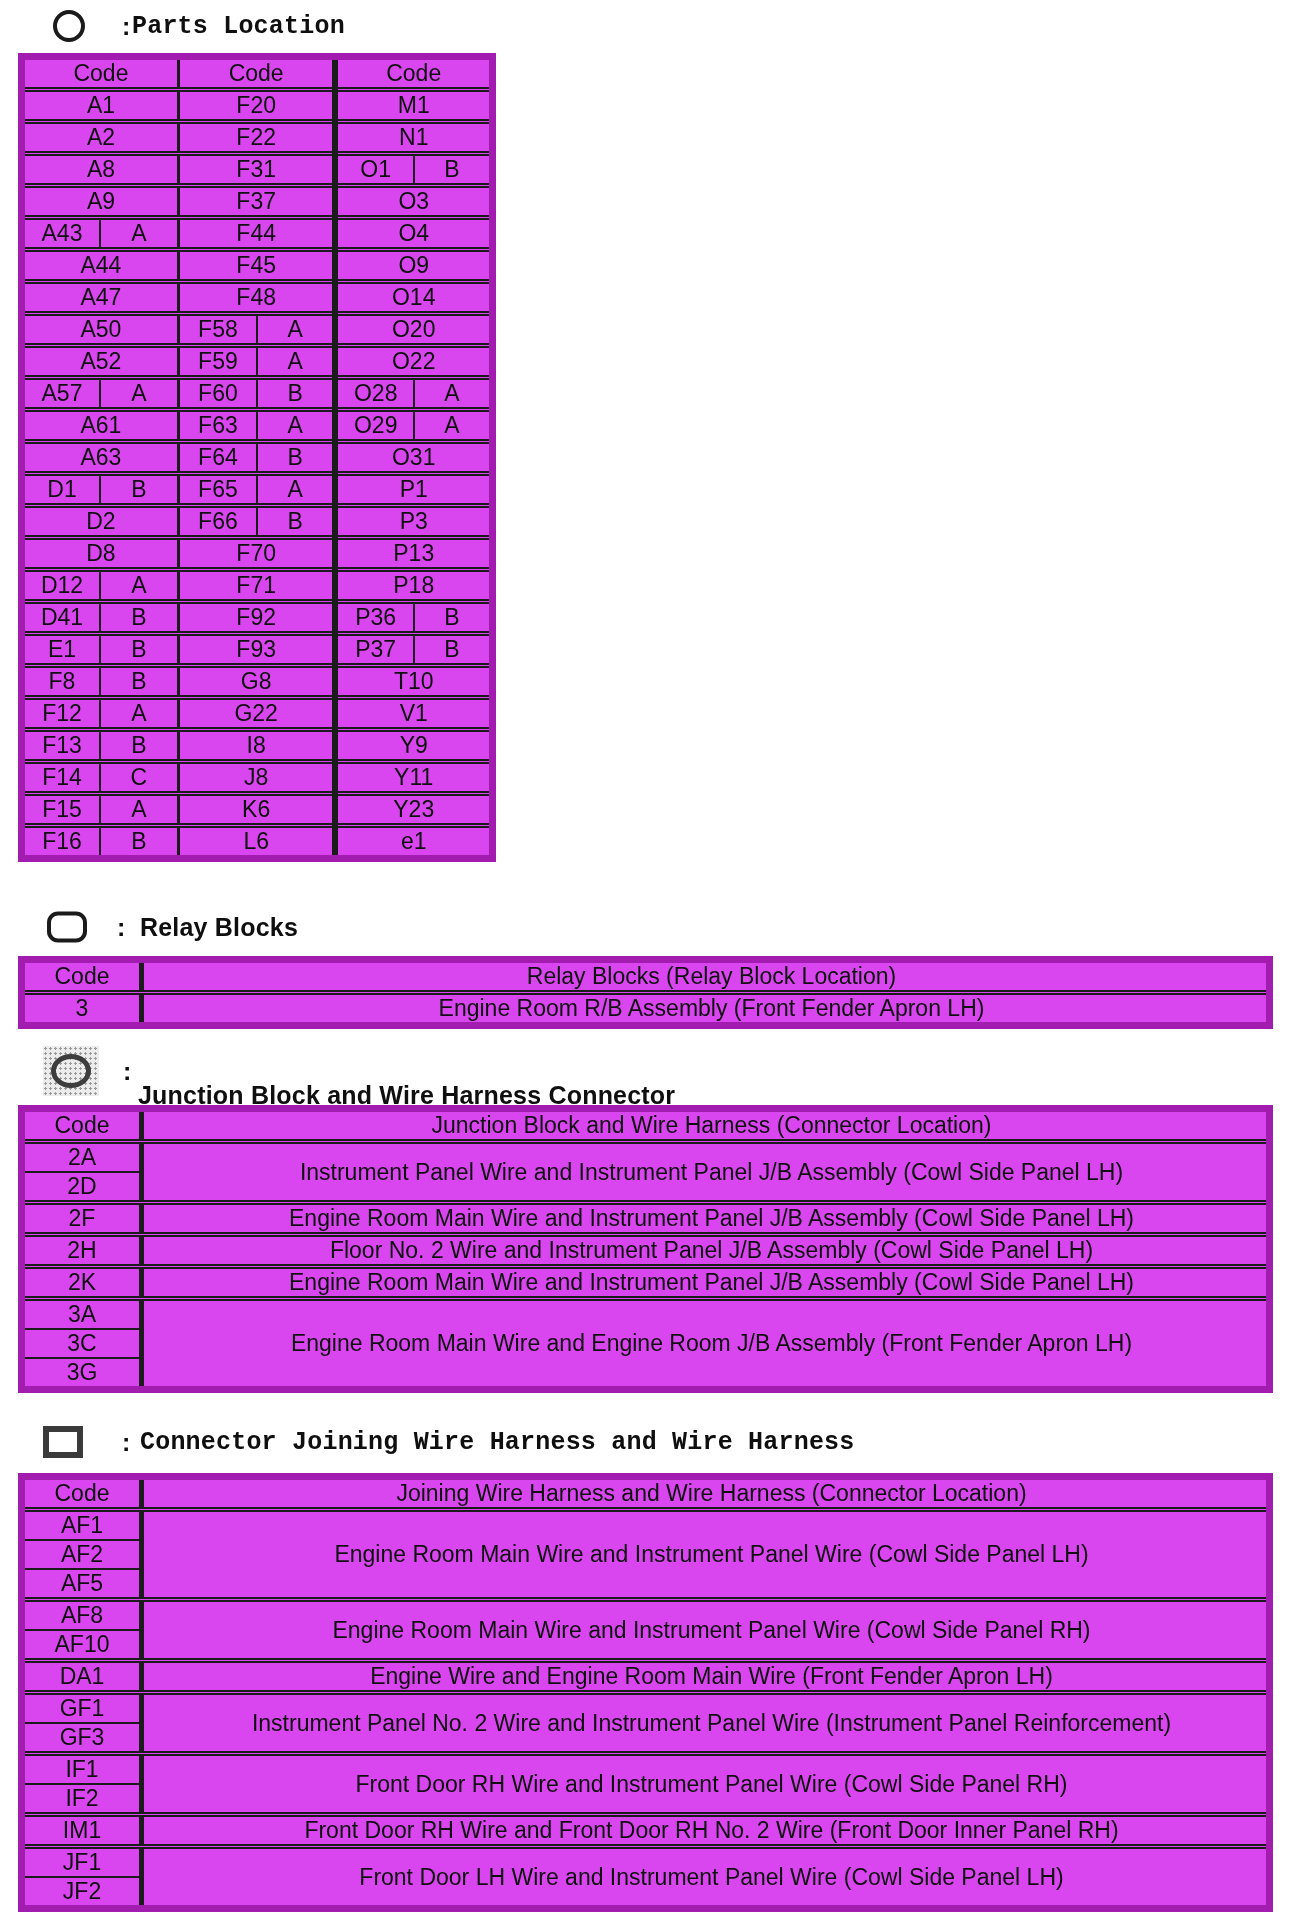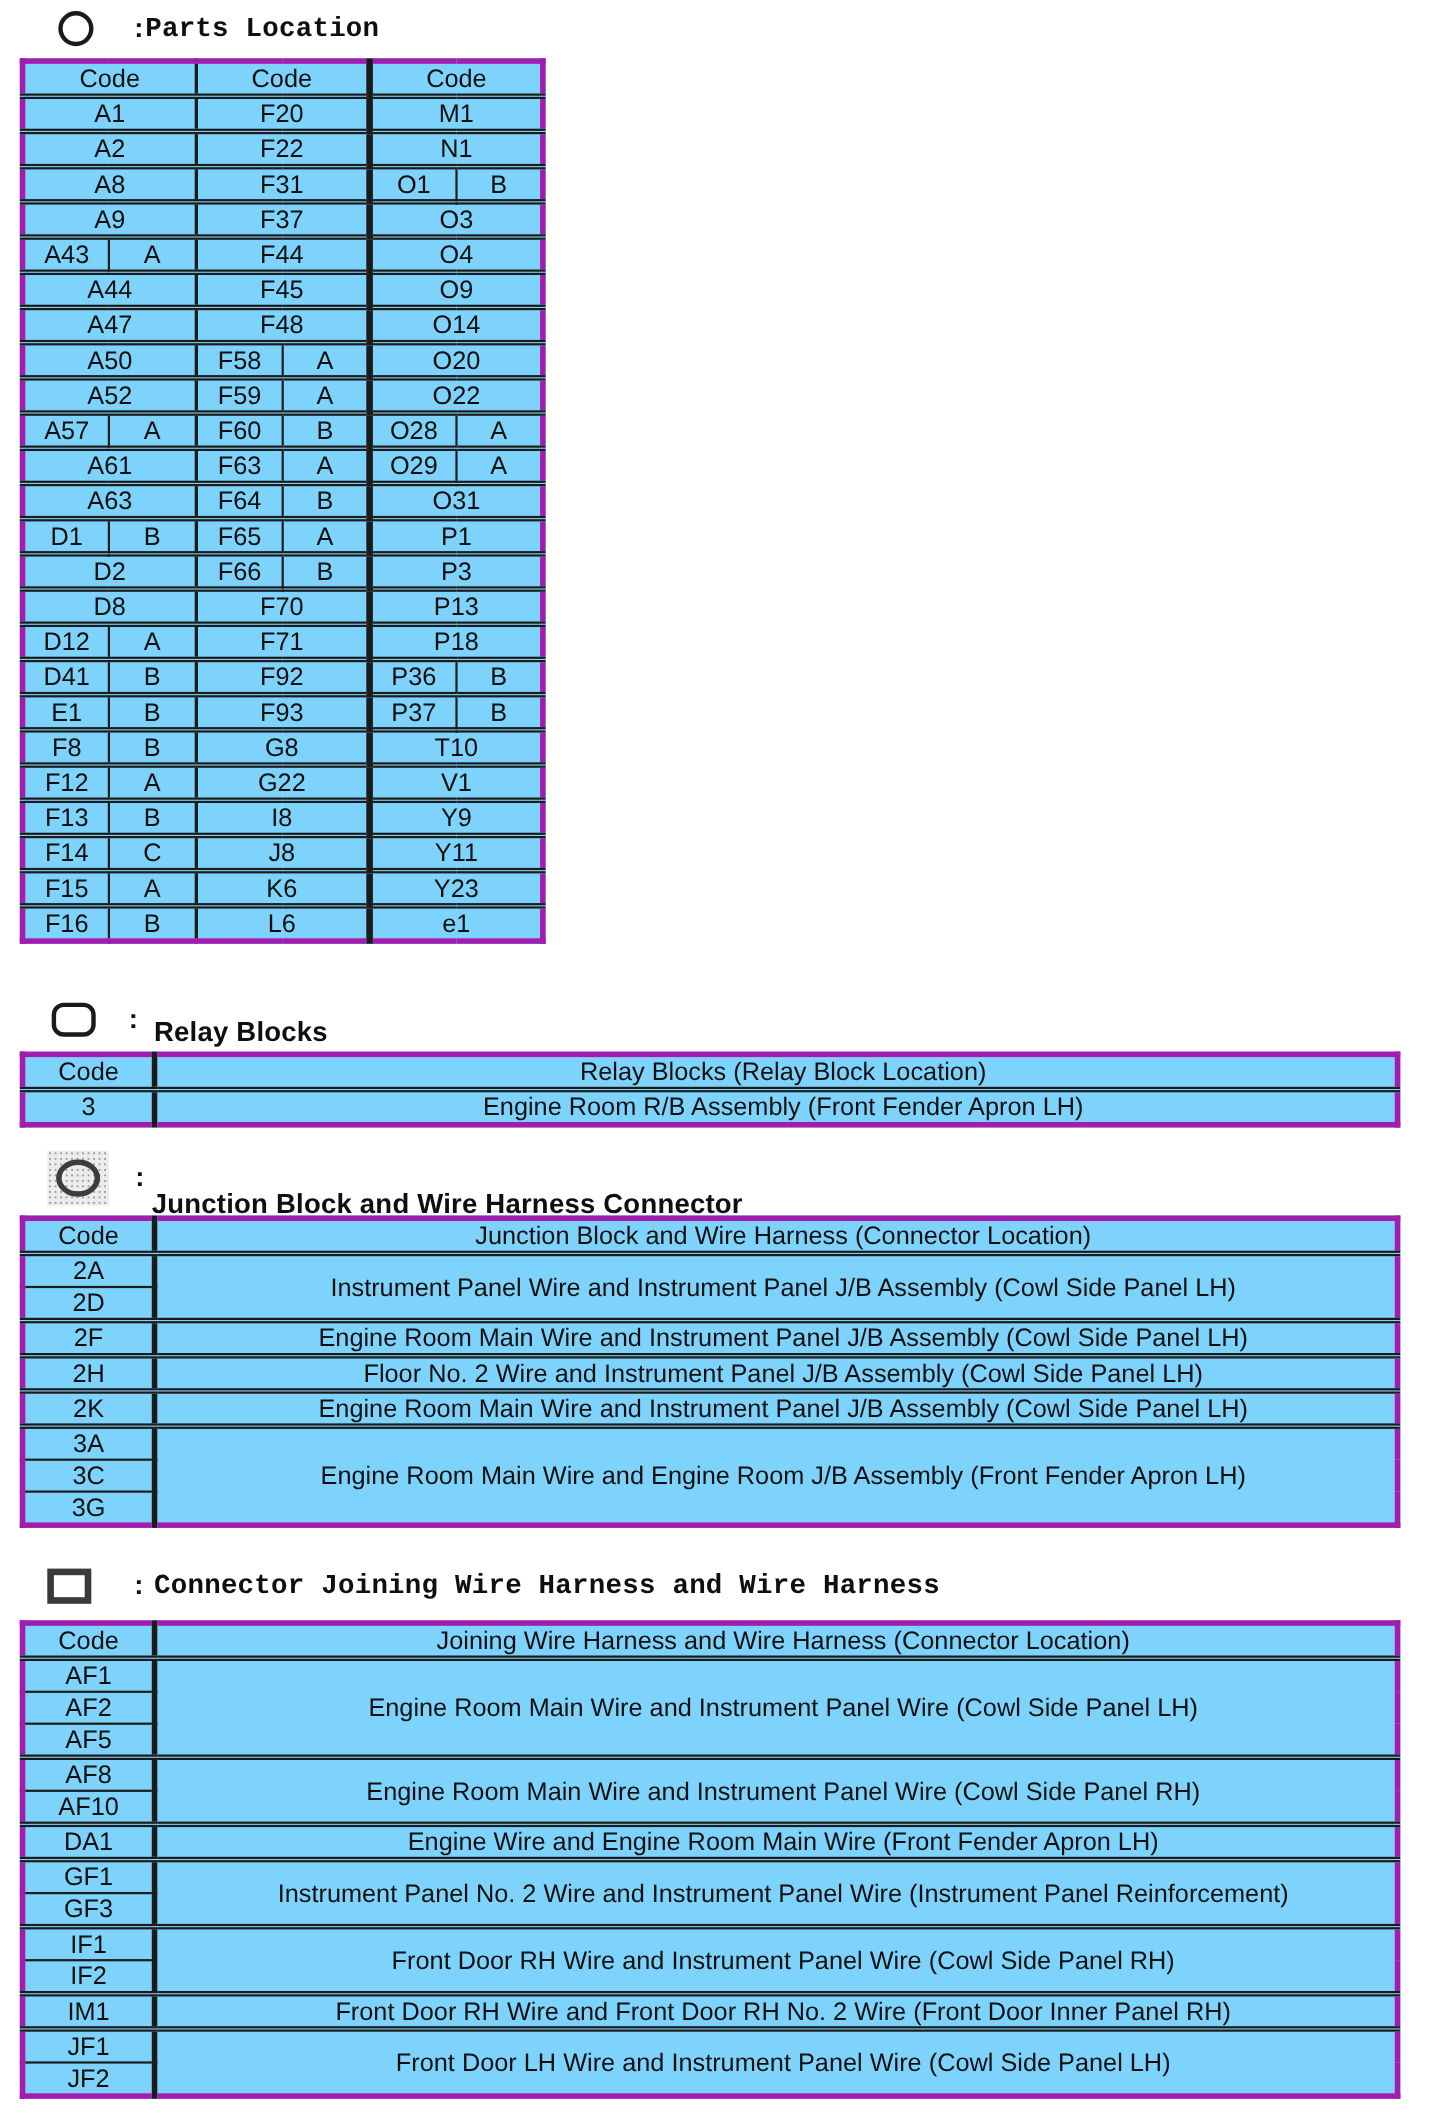--- a/index.html
+++ b/index.html
@@ -18,21 +18,21 @@
   .icon-circle   { width:24px; height:24px; border:4px solid #1b1b1b; border-radius:50%; background:#fff; }
   .icon-oval     { width:32px; height:23px; border:4px solid #1b1b1b; border-radius:11px; background:#fff; }
   .icon-shaded   { width:56px; height:50px; background-color:#ececec;
                    background-image:radial-gradient(#9a9a9a 1.1px, rgba(0,0,0,0) 1.3px);
                    background-size:5px 5px; display:flex; align-items:center; justify-content:center; }
   .icon-shaded .oval-in { width:30px; height:24px; border:5px solid #3d3d3d; border-radius:50%; }
   .icon-square   { width:28px; height:20px; border:6px solid #3a3a3a; background:#fff; }
 
   
   table.doc { position:absolute; border-collapse:collapse; table-layout:fixed;
-              background:#7dd3fc; border:5px solid #a21caf; }
+              background:#d946ef; border:7px solid #a21caf; }
   table.doc th, table.doc td {
     border:2px solid #1b1b1b; height:27px; padding:0;
     font-size:23px; font-weight:normal; text-align:center; vertical-align:middle;
     white-space:nowrap; overflow:hidden;
   }
 
   
   #parts-table tbody td { border-top:5px double #1b1b1b; }
   #parts-table .v-med   { border-left:3px solid  #1b1b1b; }
   #parts-table .v-thick { border-left:6px solid  #1b1b1b; }
@@ -214,21 +214,21 @@
           <td>B</td>
           <td class="v-med" colspan="2">L6</td>
           <td class="v-thick" colspan="2">e1</td>
         </tr>
       </tbody>
   </table>
 
   <div class="sec-header" style="top:905px;">
     <span class="icon-oval" style="left:47px;"></span>
     <span class="sh-colon" style="left:117px;">:</span>
-    <span class="sh-title" style="left:140px;margin-top:12px;">Relay Blocks</span>
+    <span class="sh-title" style="left:140px;">Relay Blocks</span>
   </div>
   <table class="doc gt" id="relay-table" style="top:956px; left:18px; width:1255px;">
     <colgroup>
         <col style="width:120px">
         <col>
       </colgroup>
     <thead>
         <tr>
           <th class="code-h">Code</th>
           <th class="desc-h">Relay Blocks (Relay Block Location)</th>

